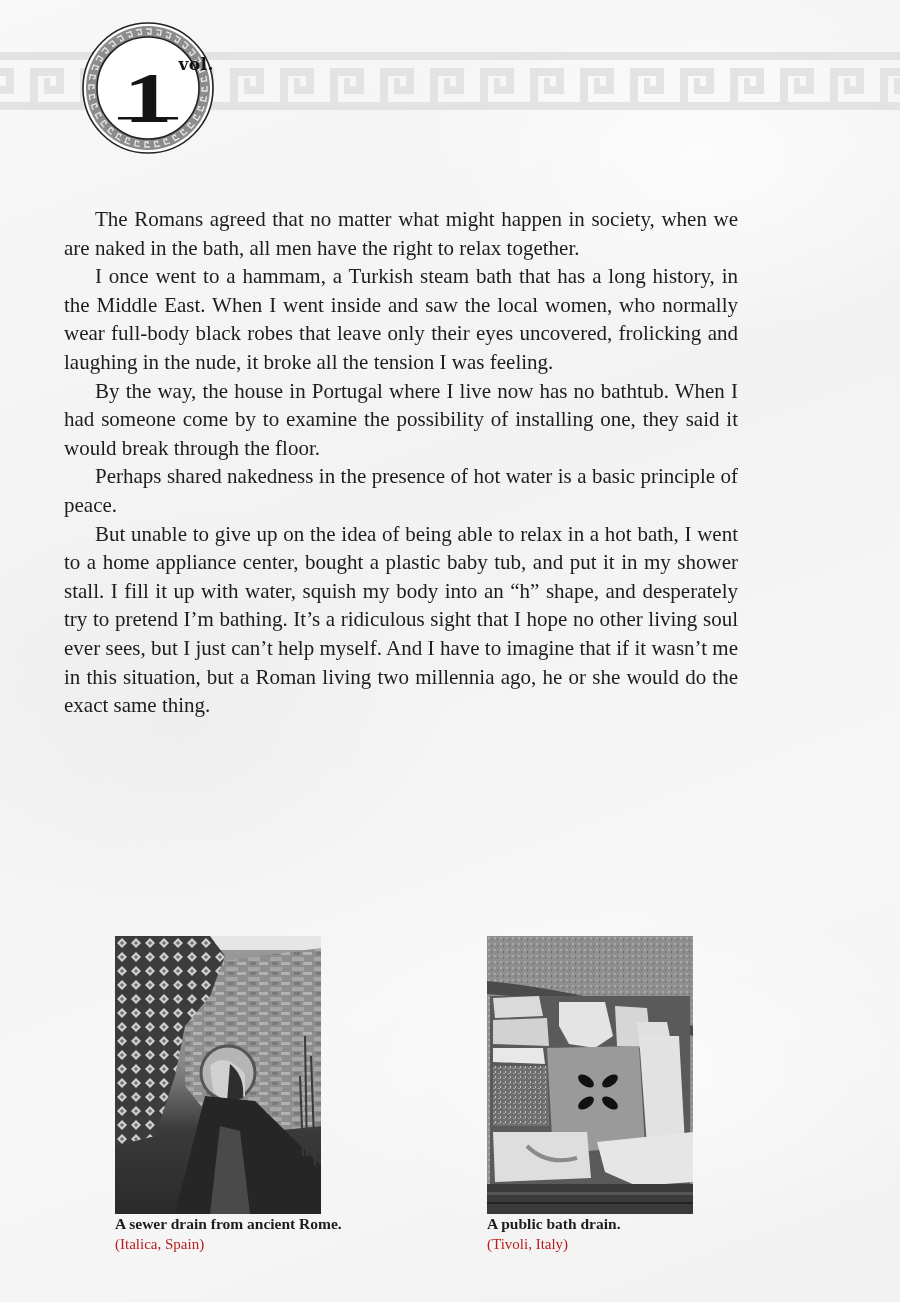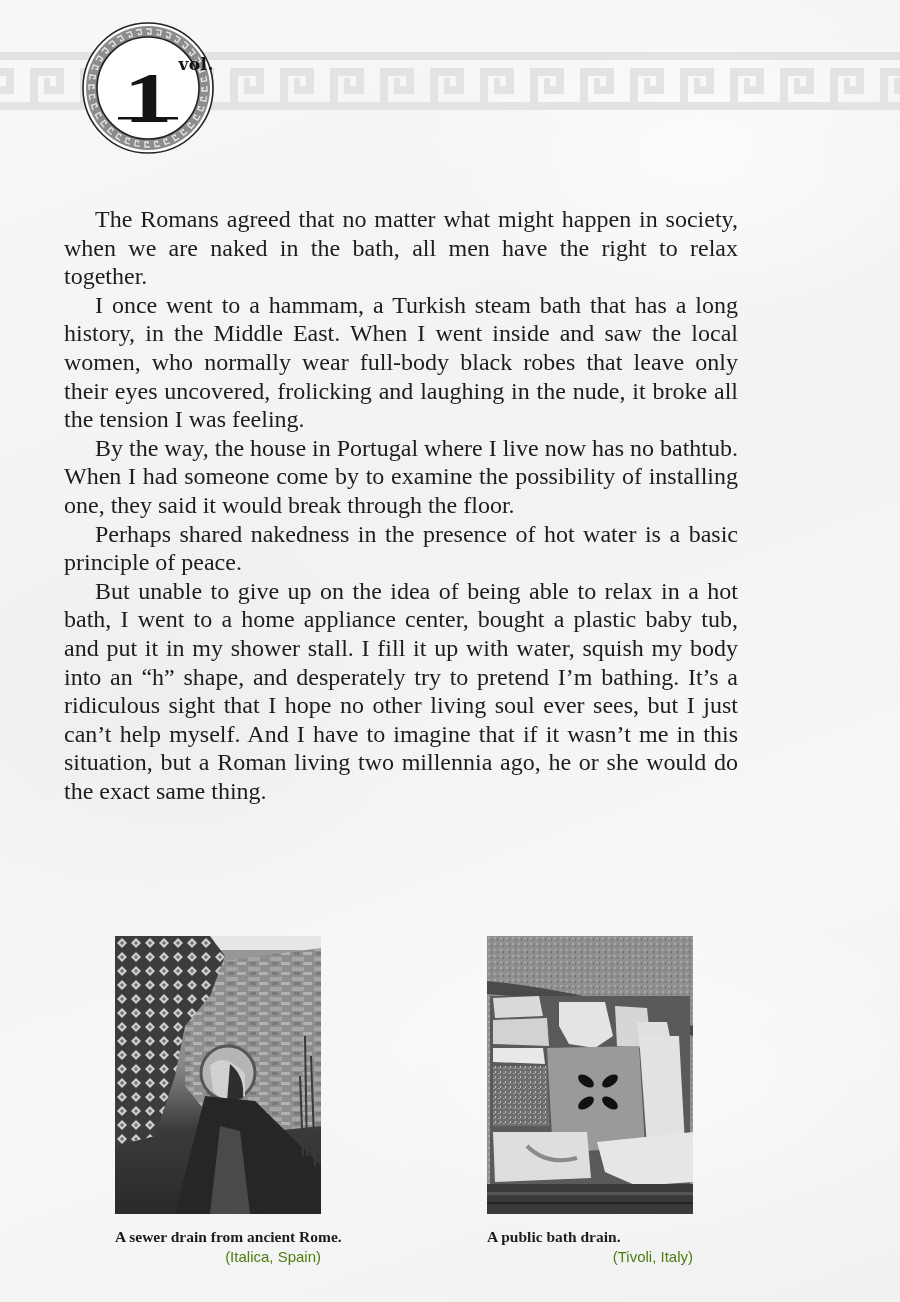--- a/index.html
+++ b/index.html
@@ -35,39 +35,38 @@
     position: absolute; left: 0; width: 132px; top: 40px; text-align: center;
     font-family: "Liberation Serif", "DejaVu Serif", serif; font-weight: bold;
     font-size: 72px; color: #141414; line-height: 1;
     transform: scaleX(1.35);
   }
 
   
   .body-text {
     position: absolute; left: 64px; top: 205px; width: 674px;
     font-family: "Liberation Serif", "DejaVu Serif", serif;
-    font-size: 24px; line-height: 28.6px; color: #1d1d1d;
+    font-size: 21px; line-height: 28.6px; color: #1d1d1d;
     text-align: justify;
   }
   .body-text p { margin: 0; text-indent: 31px; }
 
   
   .figure { position: absolute; width: 206px; }
   .figure.left { left: 115px; top: 936px; }
   .figure.right { left: 487px; top: 936px; }
   .photo { width: 206px; height: 278px; position: relative; overflow: hidden; }
   .photo svg { display: block; }
   .caption-title {
-    margin-top: 13px;
     font-family: "Liberation Serif", "DejaVu Serif", serif; font-weight: bold;
     font-size: 15.5px; color: #1d1d1d; line-height: 20px; white-space: nowrap;
   }
   .caption-place {
-    font-family: Liberation Sans, sans-serif;
-    font-size: 15px; color: #4d7c0f; line-height: 20px; white-space: nowrap; text-align: right;
+    font-family: Liberation Serif, serif;
+    font-size: 15px; color: #b91c1c; line-height: 20px; white-space: nowrap;
   }
 </style>
 </head>
 <body>
 
 <div class="key-band">
   <svg id="keyband-svg" width="900" height="58" viewBox="0 0 900 58">
       <rect x="0" y="0" width="900" height="8" fill="#e3e3e3"></rect>
       <rect x="0" y="50" width="900" height="8" fill="#e3e3e3"></rect>
       <rect x="-20" y="16" width="8" height="34" fill="#e3e3e3"></rect>

